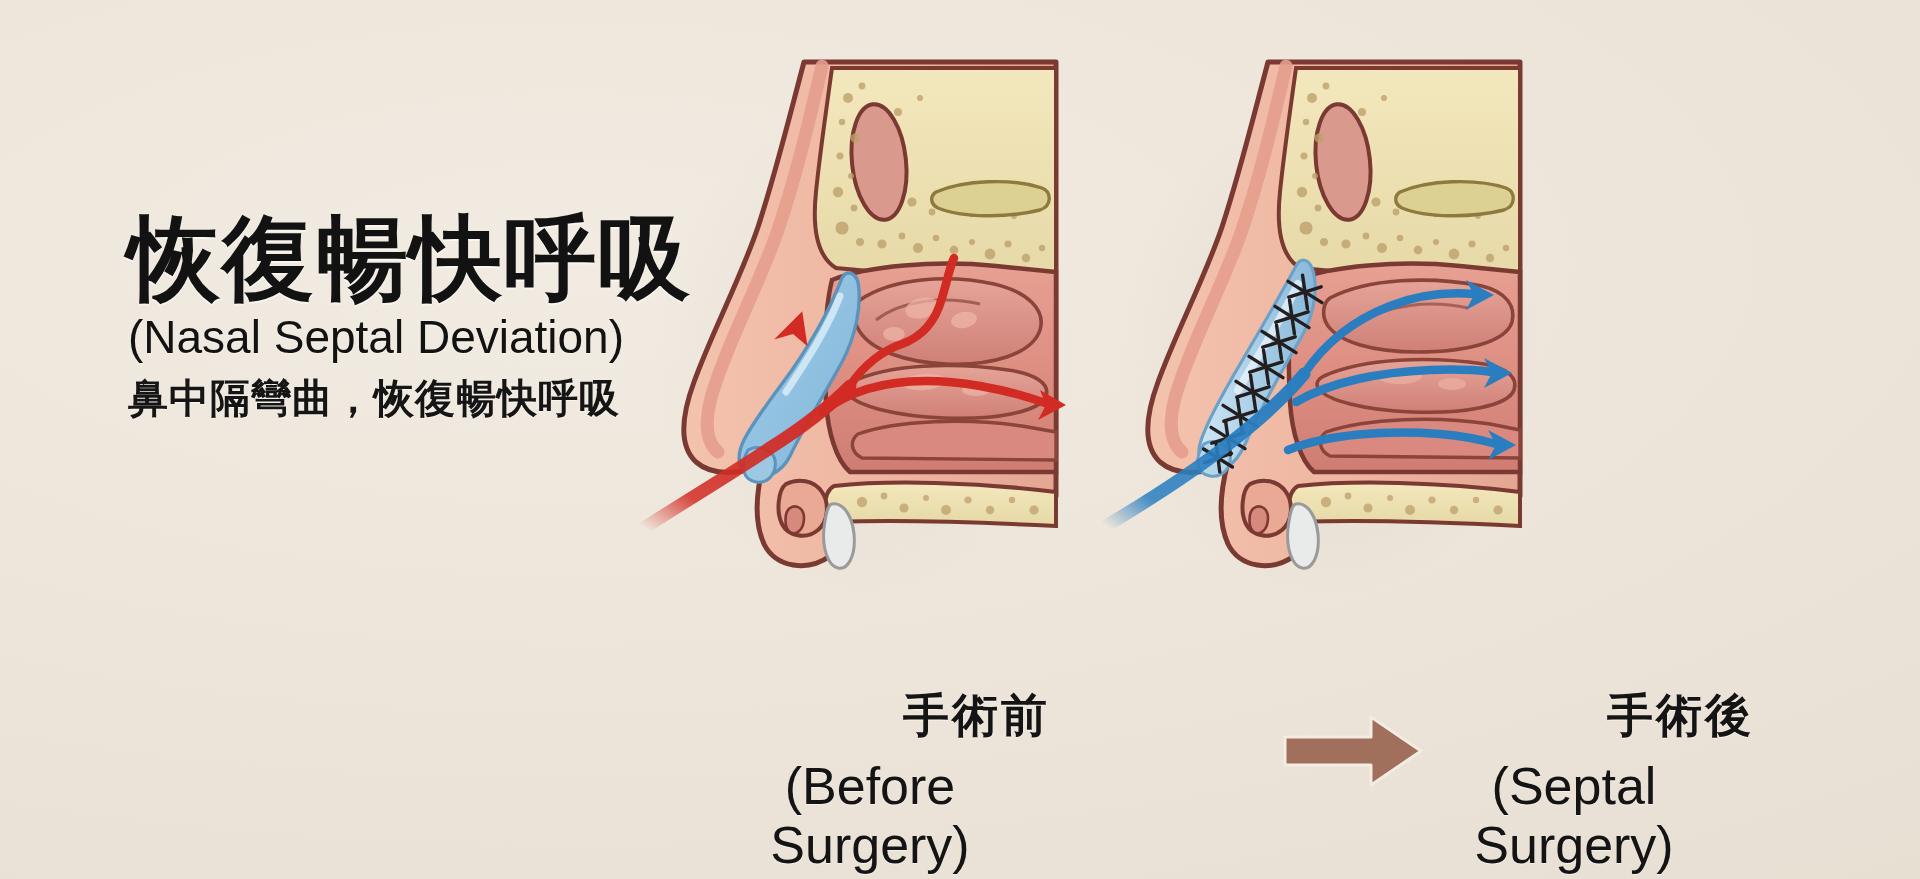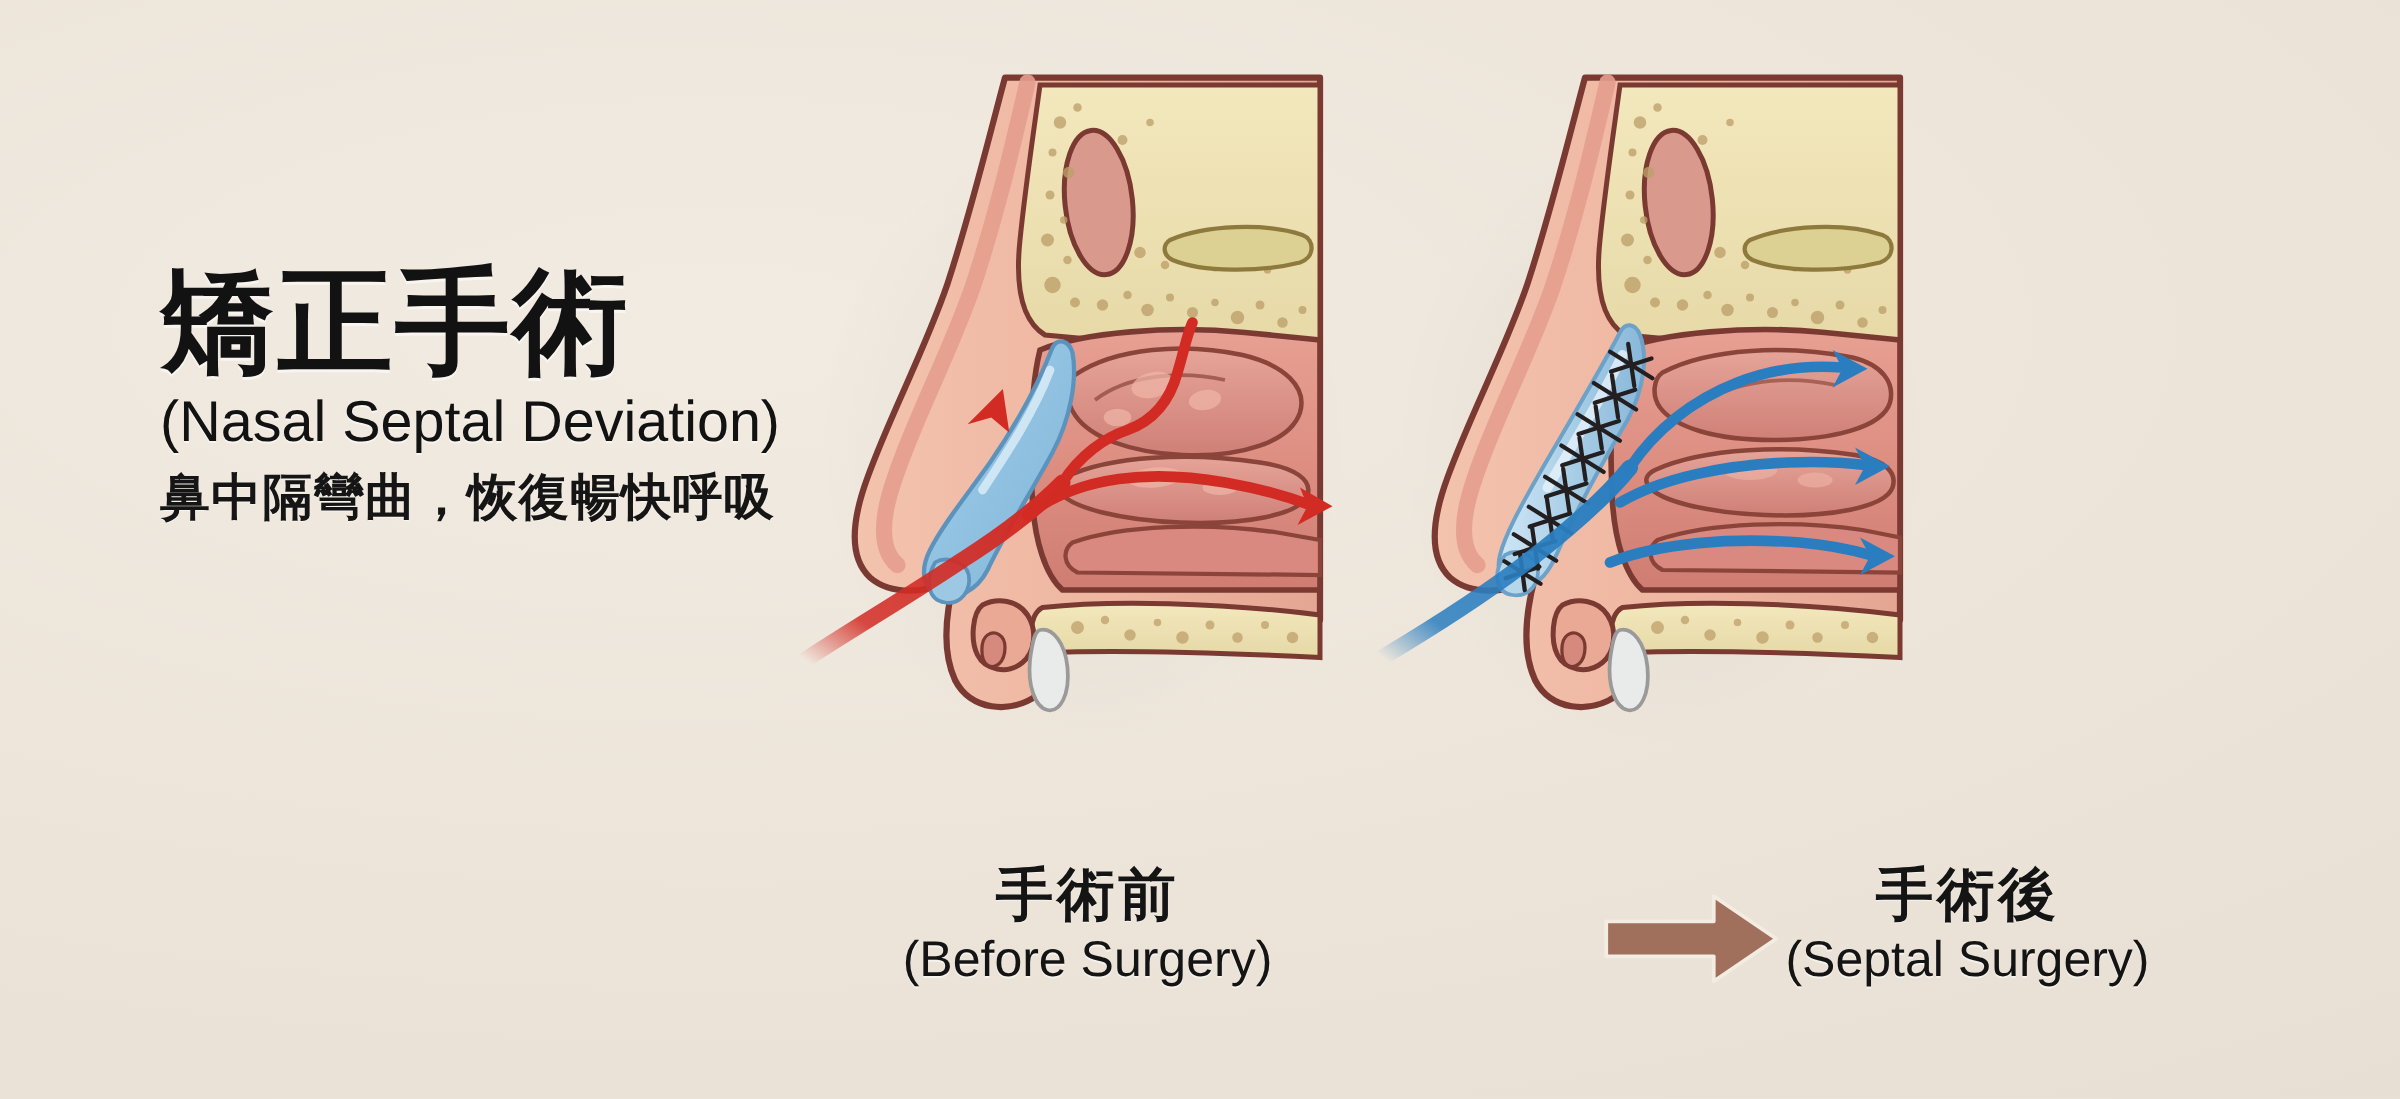--- a/index.html
+++ b/index.html
@@ -60,38 +60,39 @@
     position:absolute;
     text-align:center;
     width:360px;
   }
   #caption-before{left:690px;top:690px;}
   #caption-after {left:1394px;top:690px;}
   .caption-zh{
     font-size:46px;font-weight:bold;color:#141414;
     line-height:1.1;letter-spacing:3px;
     text-shadow:0 1px 0 rgba(255,255,255,.55);
+    text-align:right;
   }
   .caption-en{
-    font-size:40px;color:#141414;line-height:1.15;margin-top:4px;
+    font-size:52px;color:#141414;line-height:1.15;margin-top:16px;
     text-shadow:0 1px 0 rgba(255,255,255,.5);
   }
   
   #transition-arrow{
     position:absolute;left:1283px;top:713px;
     width:140px;height:76px;
   }
 </style>
 </head>
 <body>
 
 <div id="stage" style="background-color: rgb(236, 228, 217);">
 
   <div id="title-block">
-    <div class="title-main">矯正手術</div>
+    <div class="title-main">恢復暢快呼吸</div>
     <div class="title-en">(Nasal Septal Deviation)</div>
     <div class="title-sub">鼻中隔彎曲，恢復暢快呼吸</div>
   </div>
 
   <div class="figure" id="figure-before">
     <svg width="420" height="520" viewBox="0 0 420 520">
       <defs>
         <linearGradient id="skinGradB" x1="0" y1="0" x2="1" y2="0">
           <stop offset="0%" stop-color="#f2c0ac"></stop>
           <stop offset="100%" stop-color="#e2a furthermore"></stop>

